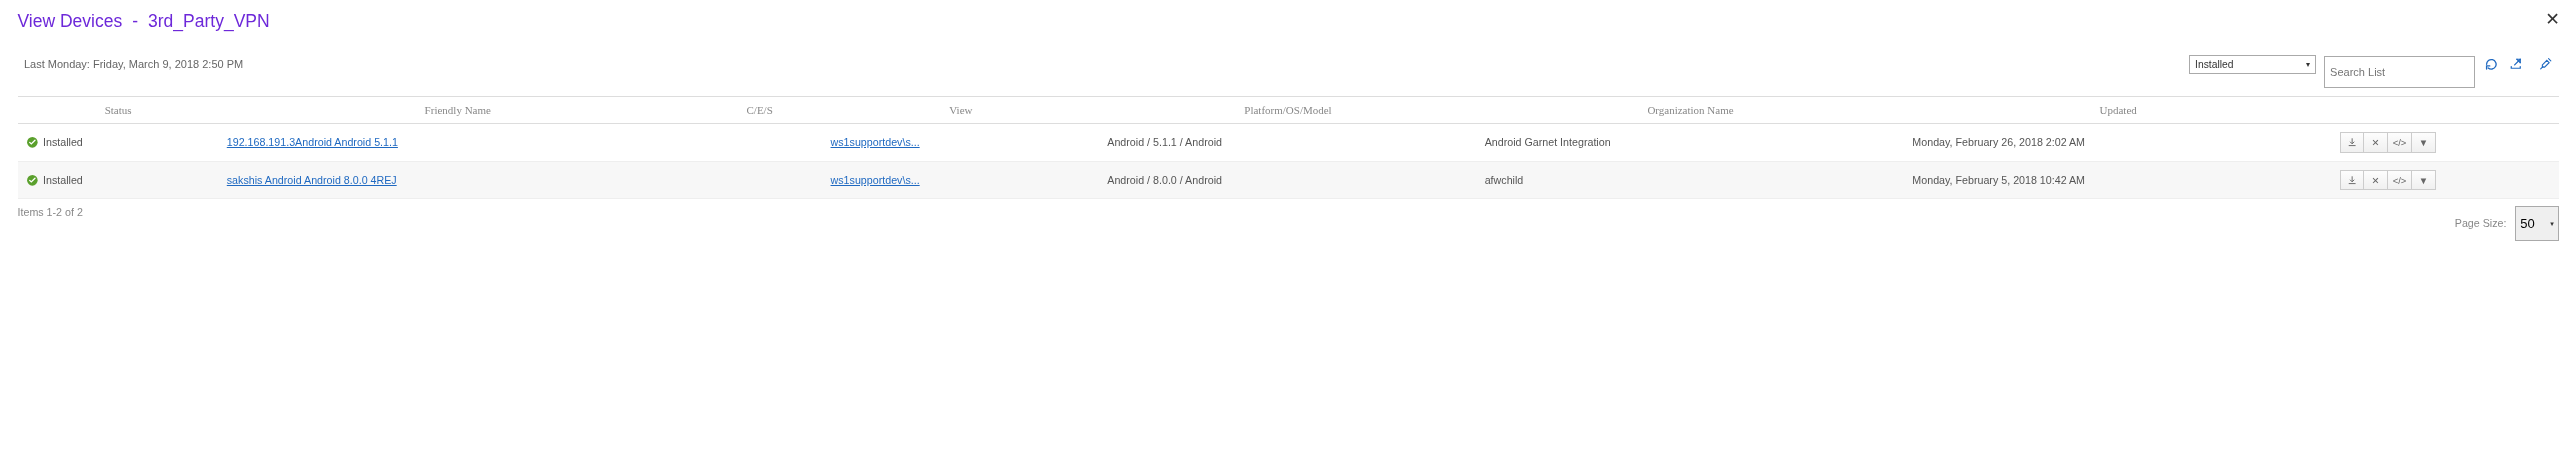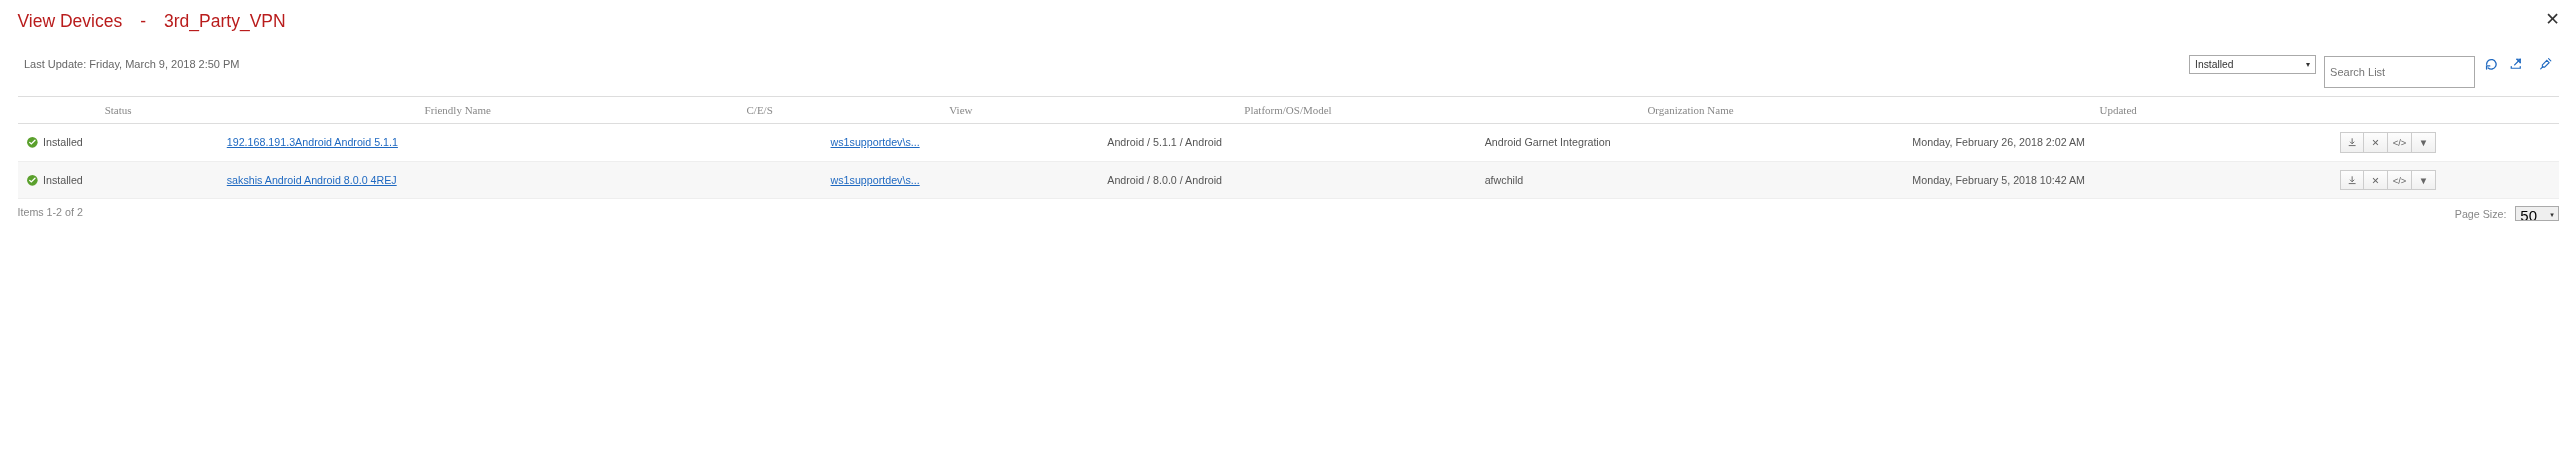--- a/index.html
+++ b/index.html
@@ -21,25 +21,25 @@
       top: 11px;
       right: 16px;
       font-size: 17.5px;
       font-weight: 300;
       color: #333;
       cursor: pointer;
       line-height: 1;
     }
     .header-row {
       font-size: 17.5px;
-      color: #b91c1c;
+      color: #6d28d9;
       margin-bottom: 8px;
       display: flex;
       align-items: baseline;
-      gap: 18px;
+      gap: 10px;
     }
     .sub-row {
       display: flex;
       align-items: center;
       justify-content: space-between;
       margin-top: 4.8px;
       margin-bottom: 8px;
     }
     .last-update {
       color: #666;
@@ -162,23 +162,23 @@
       color: #888;
       font-size: 10.7px;
     }
     .page-size {
       display: flex;
       align-items: center;
       gap: 8px;
     }
     .page-size-select {
       border: 0.8px solid #aaa;
-      height: 15px;
+      height: 35px;
       width: 44px;
-      font-size: 15px;
+      font-size: 13px;
       padding-left: 4.8px;
       appearance: none;
     }
     .ps-wrap { position: relative; display: inline-block; }
     .ps-wrap .caret {
       position: absolute;
       right: 4.8px;
       top: 50%;
       transform: translateY(-50%);
       font-size: 7.1px;
@@ -201,21 +201,21 @@
   <span class="close-btn">✕</span>
 
   <div class="header-row">
     <span>View Devices</span>
     <span>  -  </span>
     <span>3rd_Party_VPN</span>
   </div>
 
   <div class="sub-row">
     <div class="last-update">
-      <span>Last Update: </span><span>Friday, March 9, 2018 2:50 PM</span>
+      <span>Last Monday: </span><span>Friday, March 9, 2018 2:50 PM</span>
     </div>
     <div class="controls">
       <span class="select-wrap">
         <select class="status-select">
           <option>Installed</option>
         </select>
         <span class="caret">▾</span>
       </span>
       <input class="search-input" type="text" placeholder="Search List" style="">
       <span class="icon-btn">

